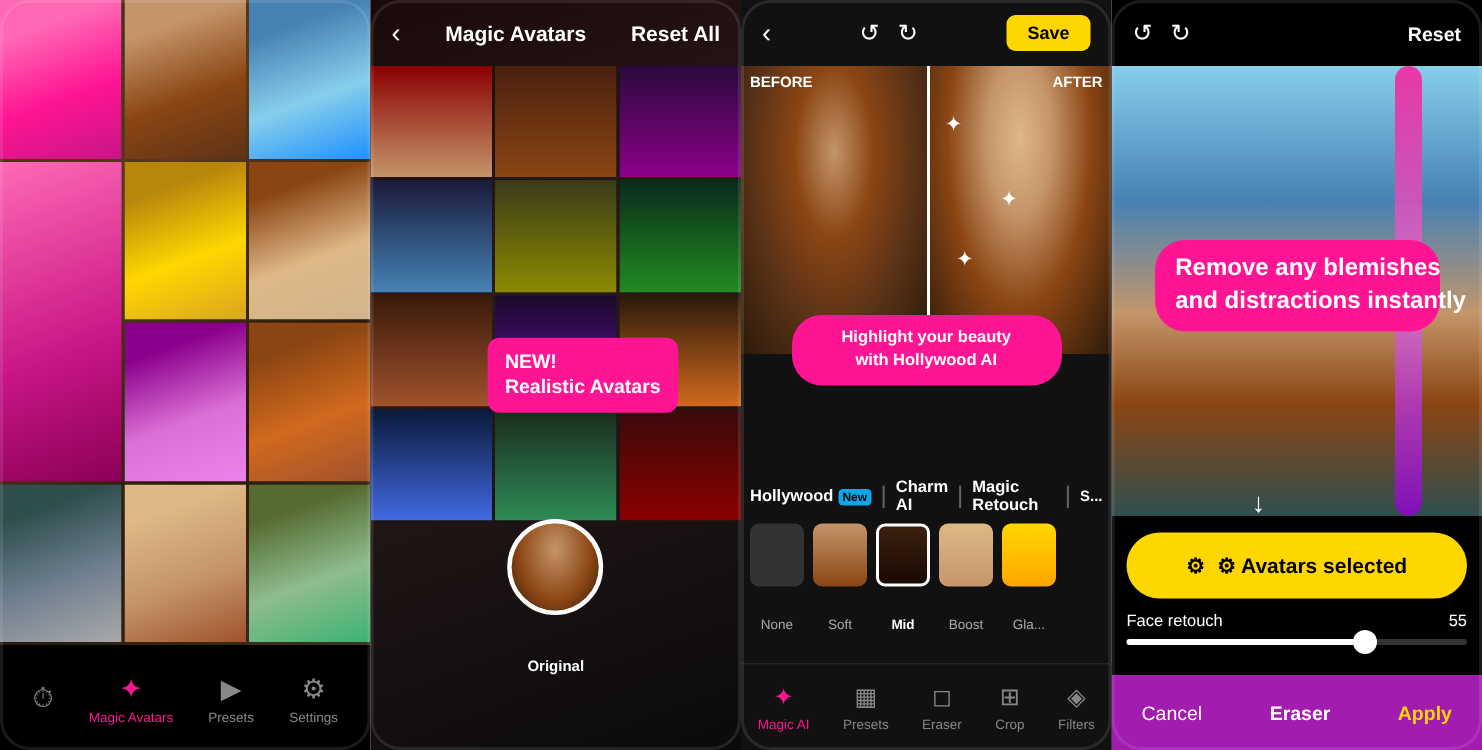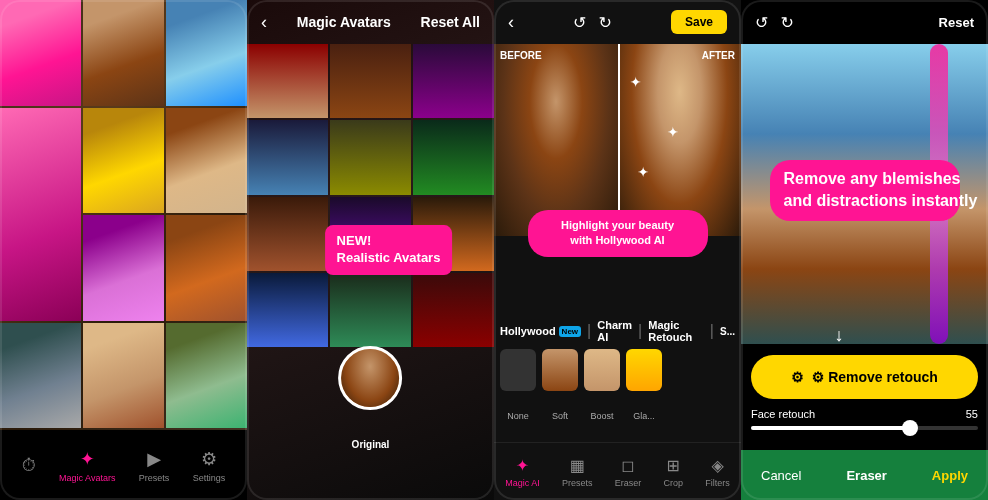--- a/index.html
+++ b/index.html
@@ -441,21 +441,21 @@
       background: #fff;
       border-radius: 50%;
       transform: translateX(-50%);
     }
 
     .panel-4 .bottom-actions {
       position: absolute;
       bottom: 0;
       width: 100%;
       height: 50px;
-      background: #15803d;
+      background: #a21caf;
       display: flex;
       align-items: center;
       justify-content: space-between;
       padding: 0 20px;
     }
     .cancel-btn { color: #fff; font-size: 13px; }
     .eraser-btn { color: #fff; font-size: 13px; font-weight: 600; }
     .apply-btn { color: #FFD700; font-size: 13px; font-weight: 700; }
 
     .undo-redo {
@@ -656,20 +656,24 @@
   <div class="intensity-row">
     <div class="intensity-item">
       <div class="intensity-thumb" style="background:#333;"></div>
       <span class="intensity-label">None</span>
     </div>
     <div class="intensity-item">
       <div class="intensity-thumb" style="background:linear-gradient(180deg,#c4956a 0%,#8B4513 100%);"></div>
       <span class="intensity-label">Soft</span>
     </div>
     <div class="intensity-item">
+      <div class="intensity-thumb selected dark"></div>
+      <span class="intensity-label selected">Mid</span>
+    </div>
+    <div class="intensity-item">
       <div class="intensity-thumb" style="background:linear-gradient(180deg,#DEB887 0%,#c4956a 100%);"></div>
       <span class="intensity-label">Boost</span>
     </div>
     <div class="intensity-item">
       <div class="intensity-thumb" style="background:linear-gradient(180deg,#FFD700 0%,#FFA500 100%);"></div>
       <span class="intensity-label">Gla...</span>
     </div>
   </div>
   <div class="bottom-tabs">
     <div class="tab-item active">
@@ -710,21 +714,21 @@
     <div style="position:absolute;top:0;right:40px;width:18px;height:100%;background:linear-gradient(180deg,#FF1493 0%,#DA70D6 50%,#9400D3 100%);opacity:0.8;border-radius:9px;"></div>
   </div>
   <div class="blemish-bubble" style="top:160px;width:190px;font-size:16px;line-height:1.4;">
     <span>Remove any blemishes<br>and distractions instantly</span>
   </div>
 
   <div style="position:absolute;top:325px;left:50%;transform:translateX(-30px);color:#fff;font-size:18px;z-index:11;">↓</div>
 
   <button class="remove-btn">
     <span>⚙</span>
-    <span>⚙ Remove retouch</span>
+    <span>⚙ Avatars selected</span>
   </button>
 
   <div class="face-retouch-section">
     <div class="face-retouch-label">
       <span class="face-retouch-text">Face retouch</span>
       <span class="face-retouch-value">55</span>
     </div>
     <div class="retouch-slider">
       <div class="retouch-slider-fill"></div>
       <div class="retouch-slider-thumb"></div>

